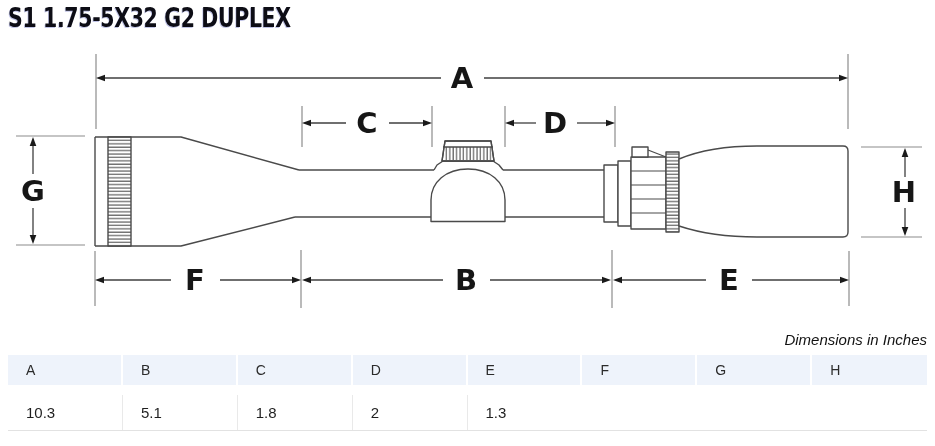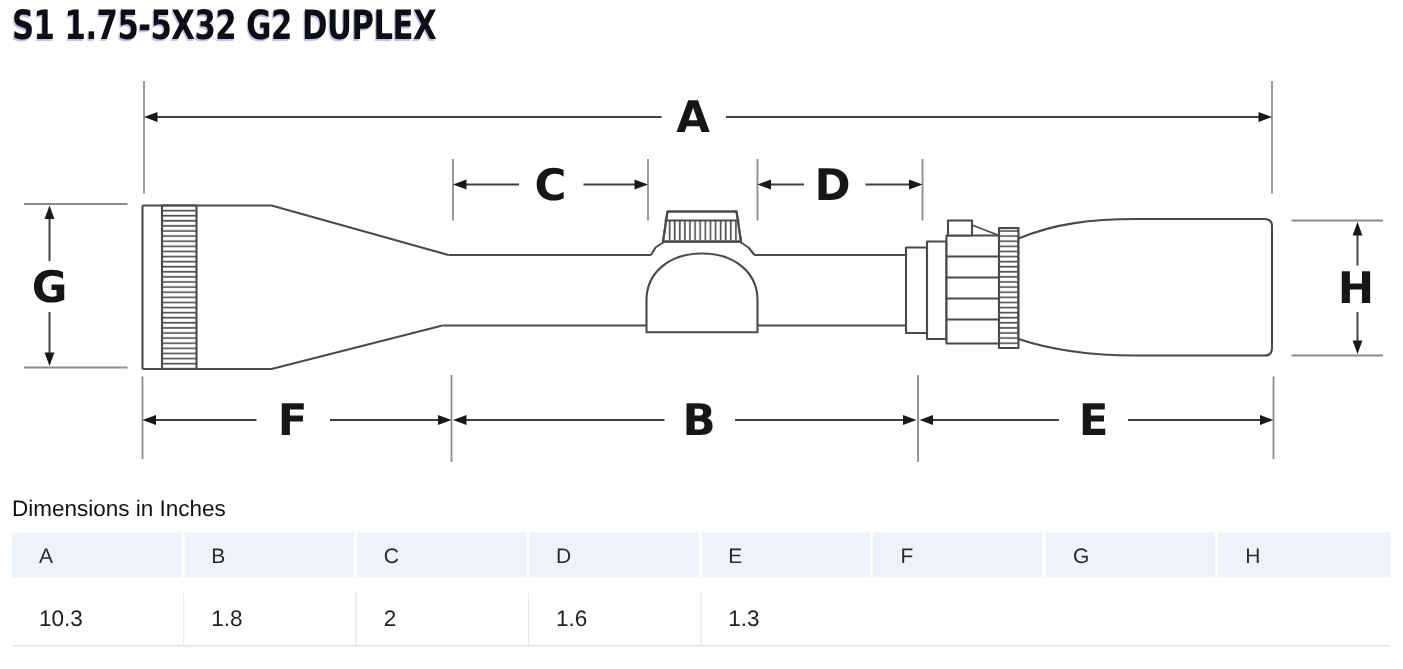--- a/index.html
+++ b/index.html
@@ -8,21 +8,21 @@
   .title{position:absolute;left:8px;top:2px;margin:0;
          font-family:"DejaVu Sans", sans-serif;
          font-size:27px;font-weight:700;letter-spacing:-0.5px;color:#0d0d15;
          transform:scaleX(0.76);transform-origin:0 50%;white-space:nowrap;
          text-shadow:-1px 1px 0 rgba(45,55,170,0.30);}
   .diagram{position:absolute;left:0;top:0;width:935px;height:330px;}
   svg text{font-family:"DejaVu Sans", sans-serif;font-weight:700;font-size:29px;
            fill:#161616;text-anchor:middle;}
   
   .tbl{position:absolute;left:8px;top:331px;width:919px;}
-  .tbl-caption{width:100%;text-align:left;font-size:15px;color:#121212;margin-bottom:7px;}
+  .tbl-caption{width:100%;text-align:right;font-size:15px;color:#121212;margin-bottom:7px;font-style:italic;}
   .thead,.trow{display:grid;grid-template-columns:repeat(8,1fr);}
   .th{background:#eef3fb;padding:7px 0 7px 18px;font-size:14px;color:#2b2b2b;}
   .th:not(:last-child){border-right:2px solid #fff;}
   .trow{border-bottom:1px solid #e2e2e2;}
   .td{background:#fff;padding:9px 0 9px 18px;font-size:15px;color:#1f1f1f;margin-top:10px;}
   .td:not(:last-child){border-right:1px solid #e9e9e9;}
 </style>
 </head>
 <body>
 
@@ -168,20 +168,20 @@
       <div class="th">B</div>
       <div class="th">C</div>
       <div class="th">D</div>
       <div class="th">E</div>
       <div class="th">F</div>
       <div class="th">G</div>
       <div class="th">H</div>
     </div>
     <div class="trow">
       <div class="td">10.3</div>
+      <div class="td">5.1</div>
       <div class="td">1.8</div>
       <div class="td">2</div>
-      <div class="td">1.6</div>
       <div class="td">1.3</div>
     </div>
   </div>
 
 </div>
 
 </body></html>

